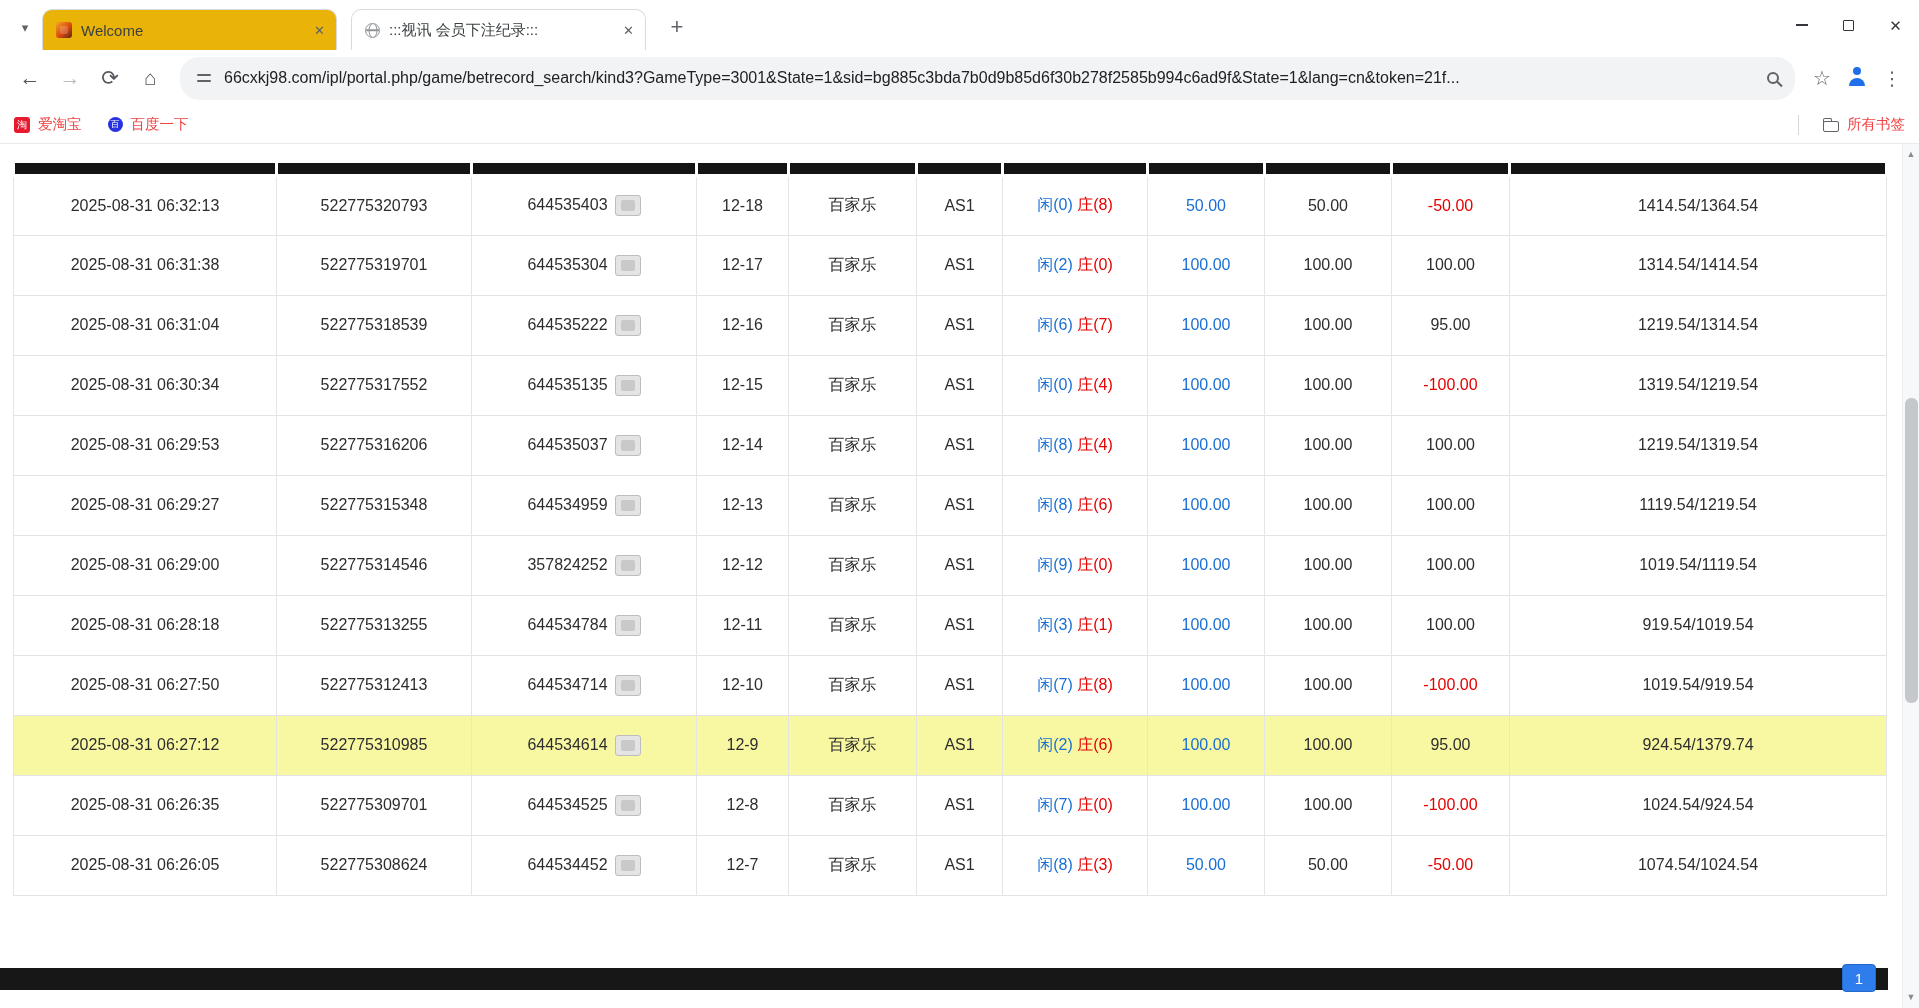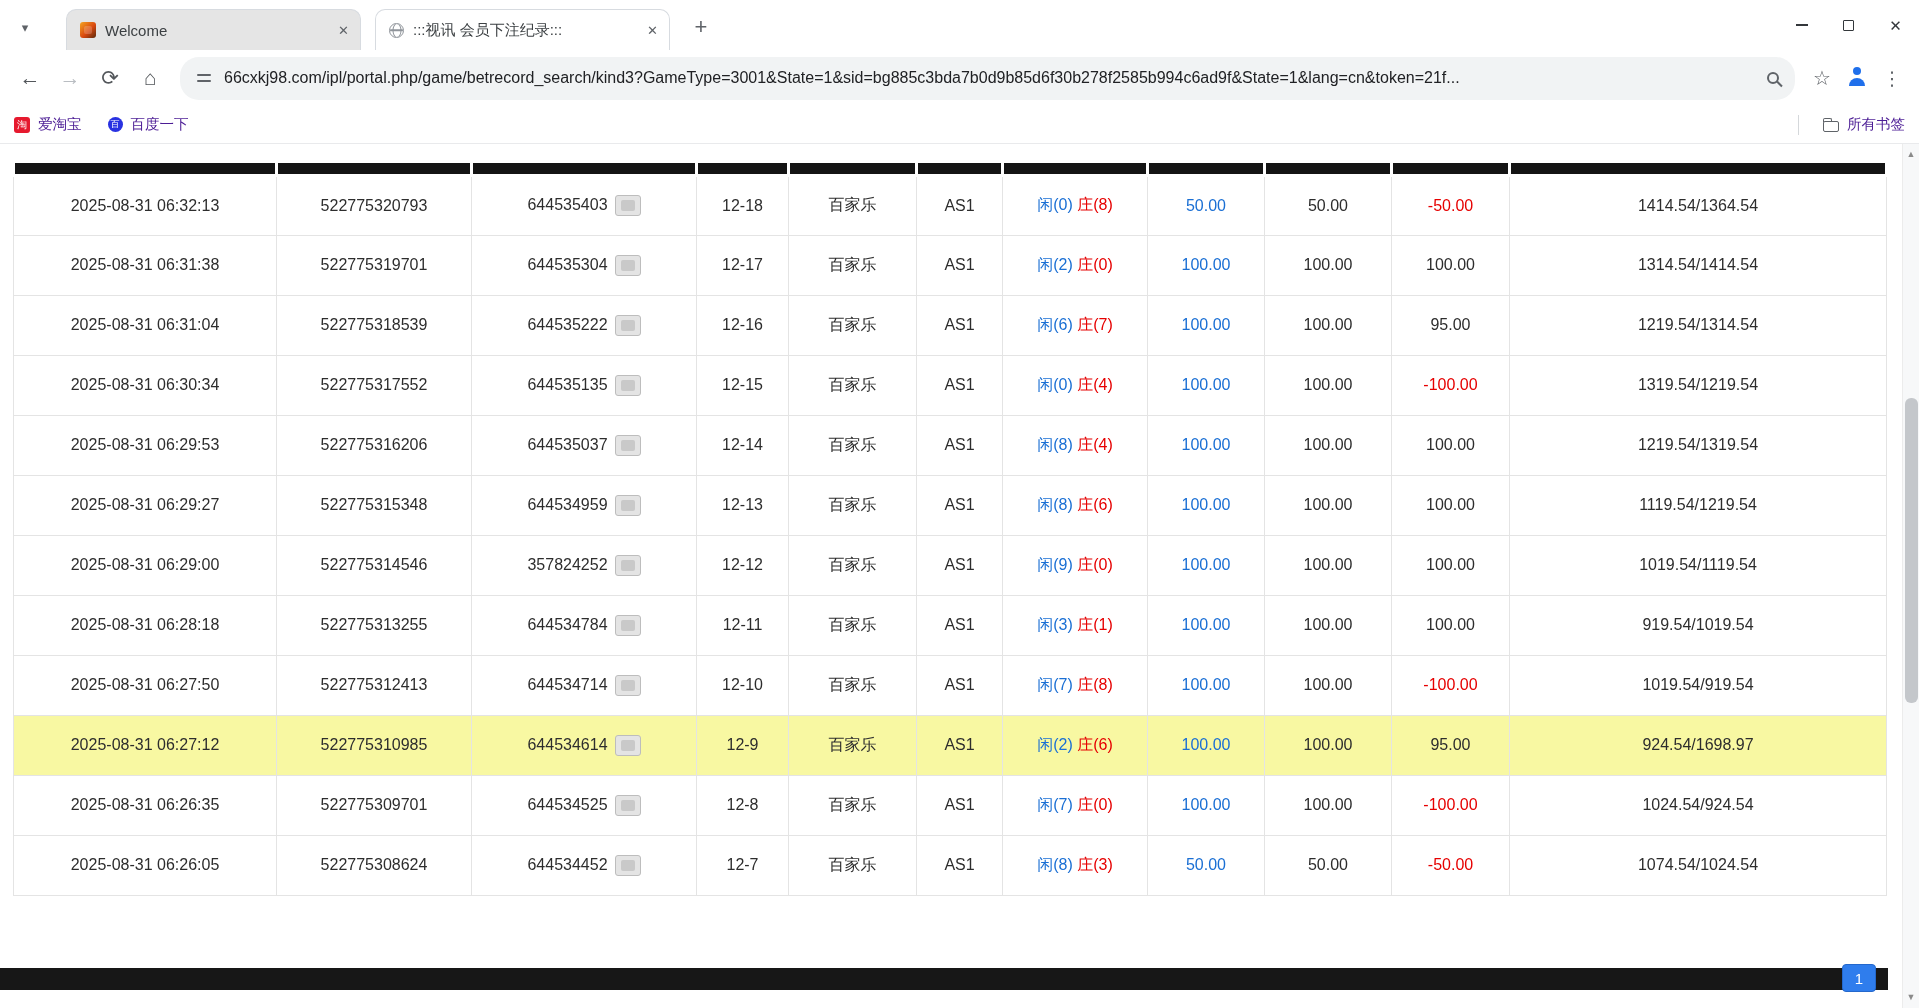--- a/index.html
+++ b/index.html
@@ -10,21 +10,21 @@
     font-family:"Liberation Sans","DejaVu Sans",sans-serif; color:#202124;
   }
 
   
   .tabstrip { height:50px; background:#fff; display:flex; align-items:flex-end; }
   .tab-search { width:30px; height:30px; margin:0 2px 8px 10px; border:none; background:none;
     font-size:13px; color:#5f6368; cursor:pointer; }
   .tab { width:295px; height:41px; border:1px solid #d7dbe0; border-bottom:none;
     border-radius:10px 10px 0 0; display:flex; align-items:center; gap:9px;
     padding:0 6px 0 13px; background:#fff; margin-right:14px; }
-  .tab.inactive { background:#e5e5e5;margin-left:24px; }
+  .tab.inactive { background:#eab308; }
   .tab-title { flex:1; font-size:15px; color:#3c4043; white-space:nowrap; overflow:hidden; text-overflow:ellipsis; }
   .tab-close { width:22px; height:22px; border:none; background:none; color:#5f6368;
     font-size:13px; line-height:22px; text-align:center; border-radius:50%; cursor:pointer; }
   .newtab-btn { width:34px; height:34px; margin-bottom:6px; border:none; background:none;
     font-size:22px; color:#5f6368; cursor:pointer; }
   .welcome-favicon { width:16px; height:16px; border-radius:3px; flex:0 0 auto;
     background:linear-gradient(135deg,#f5a623 0%,#d9480f 55%,#5b2a0d 100%); position:relative; }
   .welcome-favicon::after { content:""; position:absolute; inset:4px; background:#fff3; border-radius:2px; }
   .globe-icon { width:15px; height:15px; flex:0 0 auto; border:1.5px solid #8f949a; border-radius:50%; position:relative; overflow:hidden; }
   .globe-icon::before { content:""; position:absolute; top:50%; left:-1px; right:-1px; height:1.5px; background:#8f949a; transform:translateY(-50%); }
@@ -54,21 +54,21 @@
   .profile-btn { border:none; background:none; width:36px; height:36px; position:relative; cursor:pointer; }
   .profile-icon { position:absolute; left:8px; top:7px; width:20px; height:20px; }
   .profile-icon::before { content:""; position:absolute; top:0; left:6px; width:8px; height:8px; border-radius:50%; background:#1f6feb; }
   .profile-icon::after { content:""; position:absolute; bottom:1px; left:2px; width:16px; height:8px; border-radius:8px 8px 0 0; background:#1f6feb; }
   .menu-btn { border:none; background:none; font-size:19px; color:#5f6368; width:34px; cursor:pointer; }
 
   
   .bookmarks { height:38px; display:flex; align-items:center; padding:0 14px; gap:26px;
     border-bottom:1px solid #e9eaec; background:#fff; }
   .bm-item { display:flex; align-items:center; gap:8px; cursor:pointer; }
-  .bm-label { font-size:14.5px; color:#4c1d95;text-align:right; }
+  .bm-label { font-size:14.5px; color:#ef4444;text-align:right; }
   .taobao-icon { width:16px; height:16px; border-radius:3px; background:#e6192e; color:#fff;
     font-size:10px; line-height:16px; text-align:center; }
   .baidu-icon { width:15px; height:15px; border-radius:50%; background:#2932e1; color:#fff;
     font-size:9px; line-height:15px; text-align:center; }
   .bm-right { margin-left:auto; display:flex; align-items:center; gap:24px;font-family:Liberation Serif, serif; }
   .bm-divider { width:1px; height:20px; background:#d5d8db; }
   .folder-icon { width:16px; height:11px; border:1.5px solid #5f6368; border-radius:2px; position:relative; margin-top:4px; }
   .folder-icon::before { content:""; position:absolute; top:-4.5px; left:-1.5px; width:7px; height:3px;
     border:1.5px solid #5f6368; border-bottom:none; border-radius:2px 2px 0 0; }
 
@@ -374,21 +374,21 @@
     <td>12-9</td>
     <td>百家乐</td>
     <td>AS1</td>
     <td>
       <span class="player">闲(2)</span>
       <span class="banker">庄(6)</span>
     </td>
     <td class="blue">100.00</td>
     <td>100.00</td>
     <td>95.00</td>
-    <td>924.54/1698.97</td>
+    <td>924.54/1379.74</td>
   </tr>
         <tr class="bet-row">
     <td>2025-08-31 06:26:35</td>
     <td>522775309701</td>
     <td>
       <span>644534525</span><span class="vid-icon"></span>
     </td>
     <td>12-8</td>
     <td>百家乐</td>
     <td>AS1</td>

